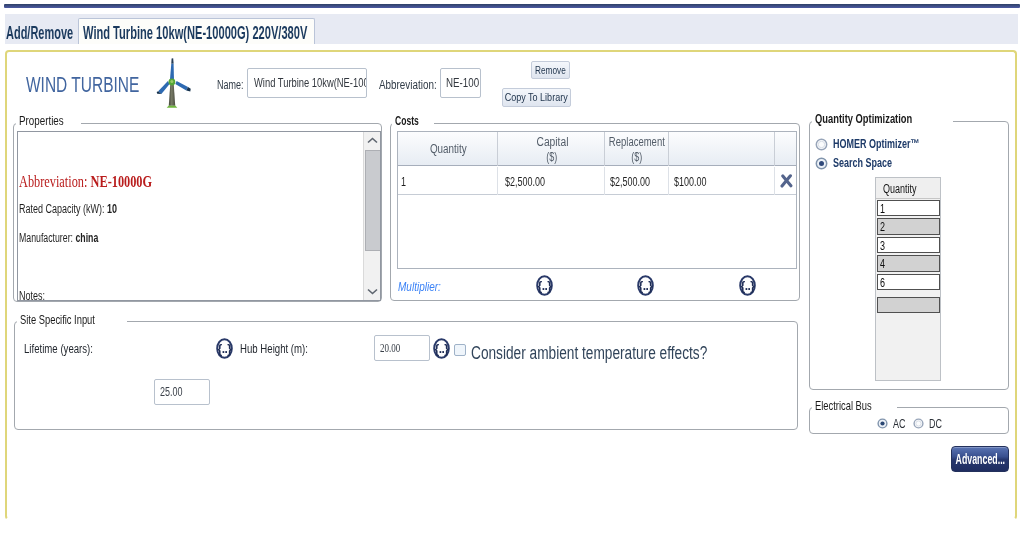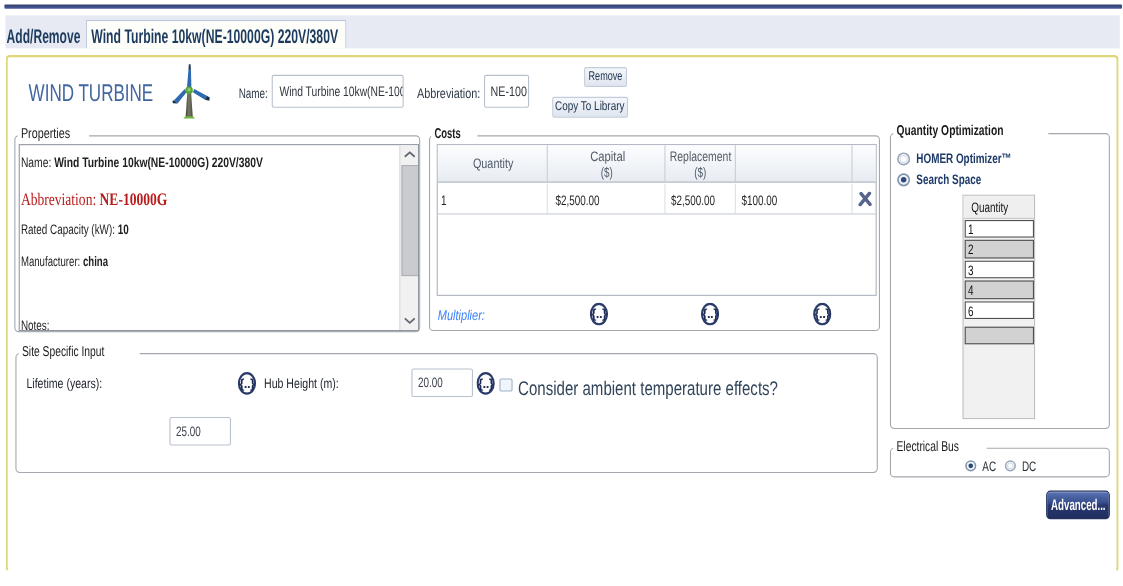--- a/index.html
+++ b/index.html
@@ -59,21 +59,20 @@
 </div>
 
 <div class="btnlight" style="left:531px; top:61px; width:39px; height:18px;"></div>
 <div class="abs" style="left:470.5px; top:63.5px; width:160px; text-align:center; font-size:11.5px; color:#23374F; line-height:13px;"><span class="sqc">Remove</span></div>
 <div class="btnlight" style="left:502px; top:88px; width:69px; height:19px;"></div>
 <div class="abs" style="left:456.5px; top:91px; width:160px; text-align:center; font-size:11.5px; color:#23374F; line-height:13px;"><span class="sqc" style="transform:scaleX(0.785);">Copy To Library</span></div>
 
 <div class="grp" style="left:13px; top:123px; width:369px; height:179px;"></div>
 <div class="grplab" style="left:16px; top:114px; font-size:13px;"><span class="sq" style="transform:scaleX(0.755);">Properties</span></div>
 <div class="abs" style="left:16.5px; top:130.5px; width:364.5px; height:170px; background:#fff; border:1px solid #9197A1; overflow:hidden;">
-  <div class="abs" style="left:1.5px; top:9px; font-size:12.5px; color:#1f1f1f;"><span class="sq" style="transform:scaleX(0.751);">Name: <b>Wind Turbine 10kw(NE-10000G) 220V/380V</b></span></div>
   <div class="abs" style="left:1.5px; top:41px; font-size:16px; color:#b91c1c;font-family:Liberation Serif, serif;"><span class="sq" style="transform:scaleX(0.77);">Abbreviation: <b>NE-10000G</b></span></div>
   <div class="abs" style="left:1.5px; top:70.5px; font-size:12.5px; color:#1f1f1f;"><span class="sq">Rated Capacity (kW): <b>10</b></span></div>
   <div class="abs" style="left:1.5px; top:99.5px; font-size:12.5px; color:#1f1f1f;"><span class="sq" style="transform:scaleX(0.70);">Manufacturer: <b>china</b></span></div>
   <div class="abs" style="left:1.5px; top:157px; font-size:12.5px; color:#1f1f1f;"><span class="sq">Notes:</span></div>
 
   <div class="abs" style="right:0; top:0; width:17px; height:168px; background:#F1F1F1; border-left:1px solid #DADADA;">
     <div class="abs" style="left:0; top:0; width:17px; height:17px;"></div>
     <svg class="abs" style="left:3px; top:5px;" width="11" height="7">
           <polyline points="1,5.5 5.5,1.5 10,5.5" fill="none" stroke="#5F6670" stroke-width="1.6"></polyline>
         </svg>
@@ -180,21 +179,21 @@
 <div class="grplab" style="left:17px; top:313px; font-size:13px;"><span class="sq">Site Specific Input</span></div>
 <div class="abs" style="left:24px; top:341.5px; font-size:12.5px; color:#22272E;"><span class="sq" style="transform:scaleX(0.77);">Lifetime (years):</span></div>
 <div class="fld" style="left:154px; top:335px; width:56px; height:26px;margin-top:44px;">
   <div class="abs" style="left:5px; top:6px; font-size:12.5px; line-height:13px;"><span class="sq">25.00</span></div>
 </div>
 <svg class="abs" style="left:216px; top:337.5px;" width="17" height="21" viewBox="0 0 17 21">
   <ellipse cx="8.5" cy="10.5" rx="7.3" ry="9.3" fill="#FEFEFE" stroke="#2A3A69" stroke-width="2"></ellipse>
   <text x="8.5" y="14.5" font-size="12" font-weight="bold" fill="#1E2C55" text-anchor="middle" letter-spacing="-0.5">{..}</text>
 </svg>
 <div class="abs" style="left:240px; top:341.5px; font-size:12.5px; color:#22272E;"><span class="sq" style="transform:scaleX(0.77);">Hub Height (m):</span></div>
-<div class="fld" style="left:374px; top:335px; width:56px; height:26px;">
+<div class="fld" style="left:374px; top:335px; width:56px; height:26px;font-family:Liberation Serif, serif;">
   <div class="abs" style="left:5px; top:6px; font-size:12.5px; line-height:13px;"><span class="sq">20.00</span></div>
 </div>
 <svg class="abs" style="left:433px; top:337.5px;" width="17" height="21" viewBox="0 0 17 21">
   <ellipse cx="8.5" cy="10.5" rx="7.3" ry="9.3" fill="#FEFEFE" stroke="#2A3A69" stroke-width="2"></ellipse>
   <text x="8.5" y="14.5" font-size="12" font-weight="bold" fill="#1E2C55" text-anchor="middle" letter-spacing="-0.5">{..}</text>
 </svg>
 <div class="abs" style="left:453.5px; top:343.5px; width:12.5px; height:12px; background:#EFF5FB; border:1px solid #9FB2C8; border-radius:2px;"></div>
 <div class="abs" style="left:471px; top:343px; font-size:18px; color:#31445A;"><span class="sq" style="transform:scaleX(0.76);">Consider ambient temperature effects?</span></div>
 
 <div class="abs" style="left:951px; top:446px; width:58px; height:26px; border-radius:4px; border:1.5px solid #23315C; background:linear-gradient(#5a74b4 0%, #39508f 40%, #27386f 52%, #1f2d60 100%); box-shadow:inset 0 1px 0 rgba(255,255,255,0.25);">

